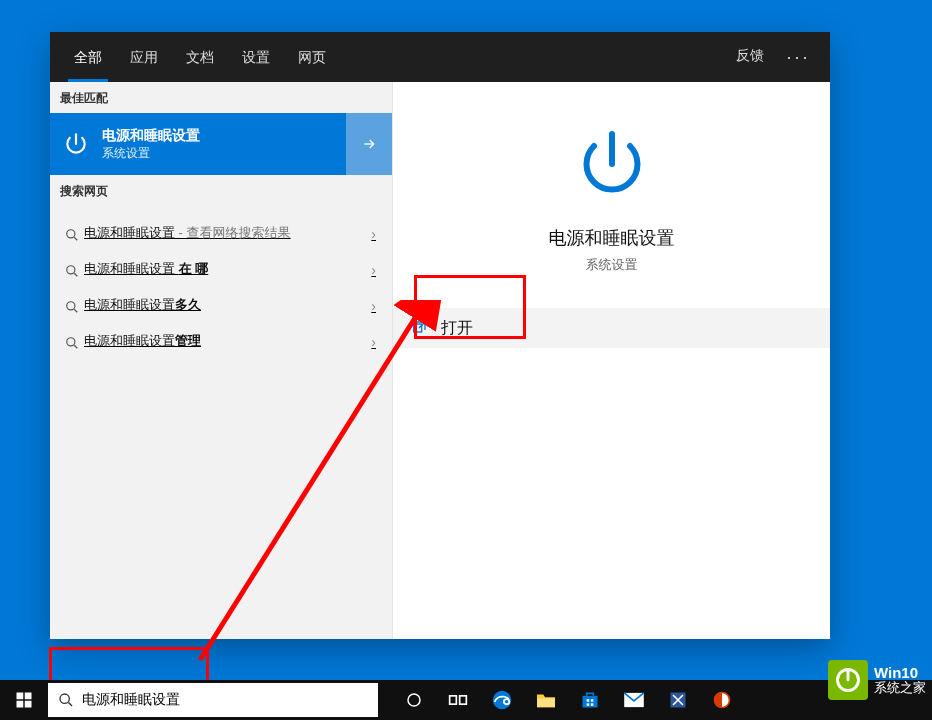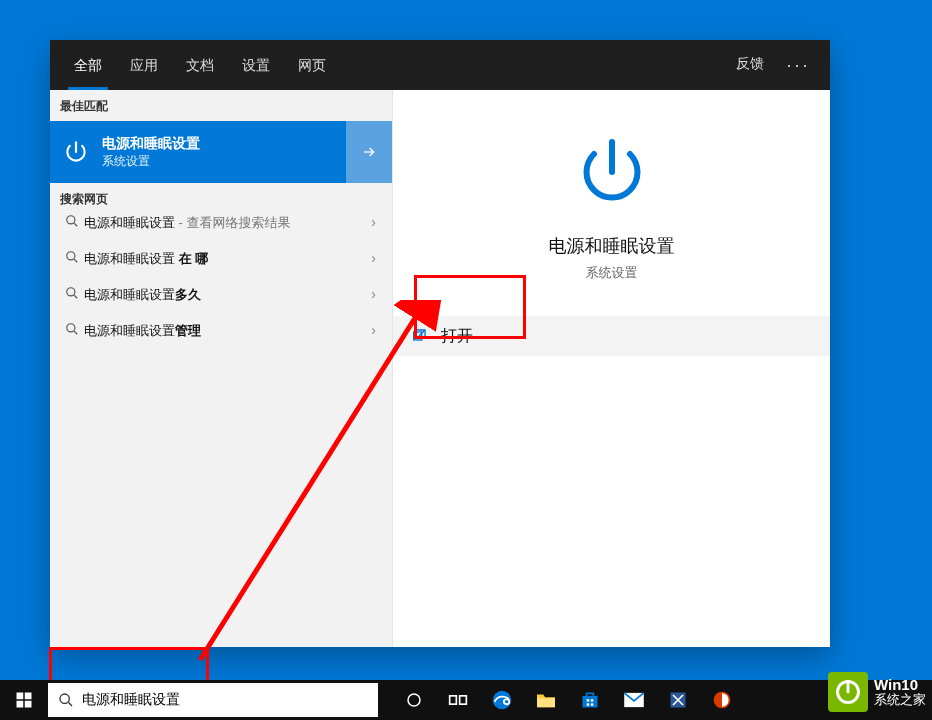--- a/index.html
+++ b/index.html
@@ -1,20 +1,20 @@
 <!DOCTYPE html>
 <html><head>
 <meta charset="utf-8">
 <style>
   * { margin: 0; padding: 0; box-sizing: border-box; font-family: "Segoe UI", "Microsoft YaHei", sans-serif; }
   body { width: 932px; height: 720px; background: #0078d7; overflow: hidden; position: relative; }
 
   .search-panel {
     position: absolute;
-    left: 50px; top: 40px;
+    left: 50px; top: 32px;
     width: 780px; height: 607px;
     background: #fff;
     box-shadow: 0 10px 30px rgba(0,0,0,.3);
     display: flex; flex-direction: column;
   }
   .tabs-row {
     height: 50px; background: #1f1f1f; color: #fff;
     display: flex; align-items: center; padding: 0 10px;
   }
   .tabs-left { display: flex; align-items: center; }
@@ -47,22 +47,22 @@
   .best-match-left { display: flex; align-items: center; flex: 1; padding: 0 10px; }
   .power-icon-sm { width: 32px; height: 32px; display: flex; align-items: center; justify-content: center; margin-right: 10px; }
   .best-match-text .title { font-size: 14px; font-weight: 600; }
   .best-match-text .sub { font-size: 12px; opacity: .9; }
   .best-match-arrow {
     width: 46px; height: 62px; background: #5aa2e0;
     display: flex; align-items: center; justify-content: center;
   }
 
   .web-item {
-    display: flex; align-items: flex-start; height: 36px;
-    padding: 0 10px; cursor: pointer;
+    display: flex; align-items: flex-end; height: 36px;
+    padding: 0 10px; cursor: pointer; text-decoration: underline;
   }
   .mag { width: 24px; display: flex; justify-content: center; color: #555; }
   .web-text { flex: 1; font-size: 13px; color: #111; white-space: nowrap; overflow: hidden; text-overflow: ellipsis; }
   .web-text .hint { color: #777; }
   .web-text b { font-weight: 600; }
   .chev { color: #888; font-size: 14px; padding: 0 6px; }
 
   .right-col { flex: 1; background: #fff; border-left: 1px solid #e5e5e5; position: relative; display: flex; flex-direction: column; align-items: center; }
   .detail-icon { margin-top: 46px; }
   .detail-title { margin-top: 22px; font-size: 18px; color: #111; }
@@ -96,21 +96,21 @@
   .search-box svg { margin-right: 8px; flex-shrink: 0; }
   .search-box input {
     border: none; outline: none; font-size: 14px; width: 100%;
     background: transparent; color: #000;
   }
   .task-icons { display: flex; align-items: center; margin-left: 14px; gap: 0; }
   .t-icon { width: 44px; height: 40px; display:flex; align-items:center; justify-content:center; cursor:pointer; }
 
   
   .watermark {
-    position: absolute; right: 6px; bottom: 8px;
+    position: absolute; right: 6px; bottom: 20px;
     display: flex; align-items: center; gap: 6px;
     color: #fff; pointer-events: none; padding-left: 46px;
   }
   .watermark .wm-badge {
     width: 40px; height: 40px; background: #7ab800; border-radius: 4px;
     display:flex; align-items:center; justify-content:center;
   }
   .watermark .wm-text { line-height: 1.1; font-size: 13px; }
   .watermark .wm-text .l1 { font-weight: 700; font-size: 15px; }
 </style>

